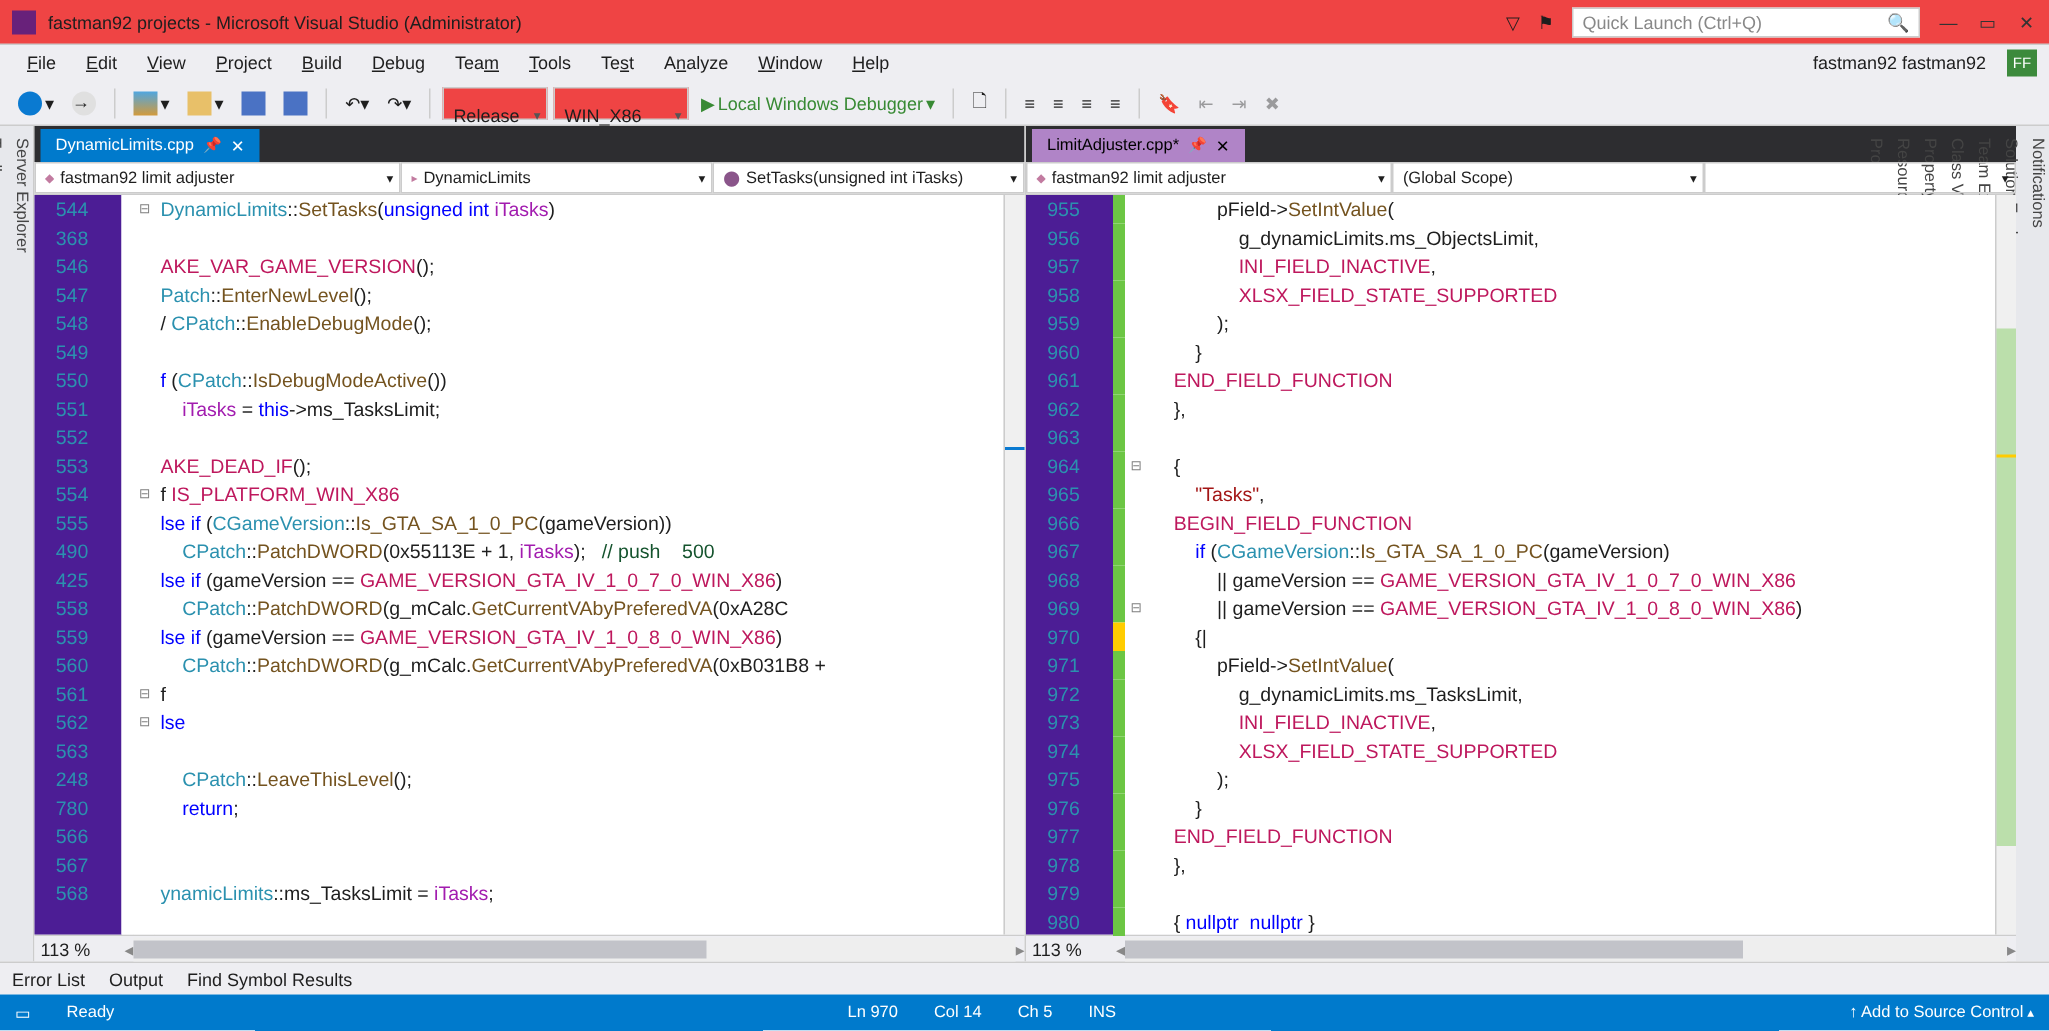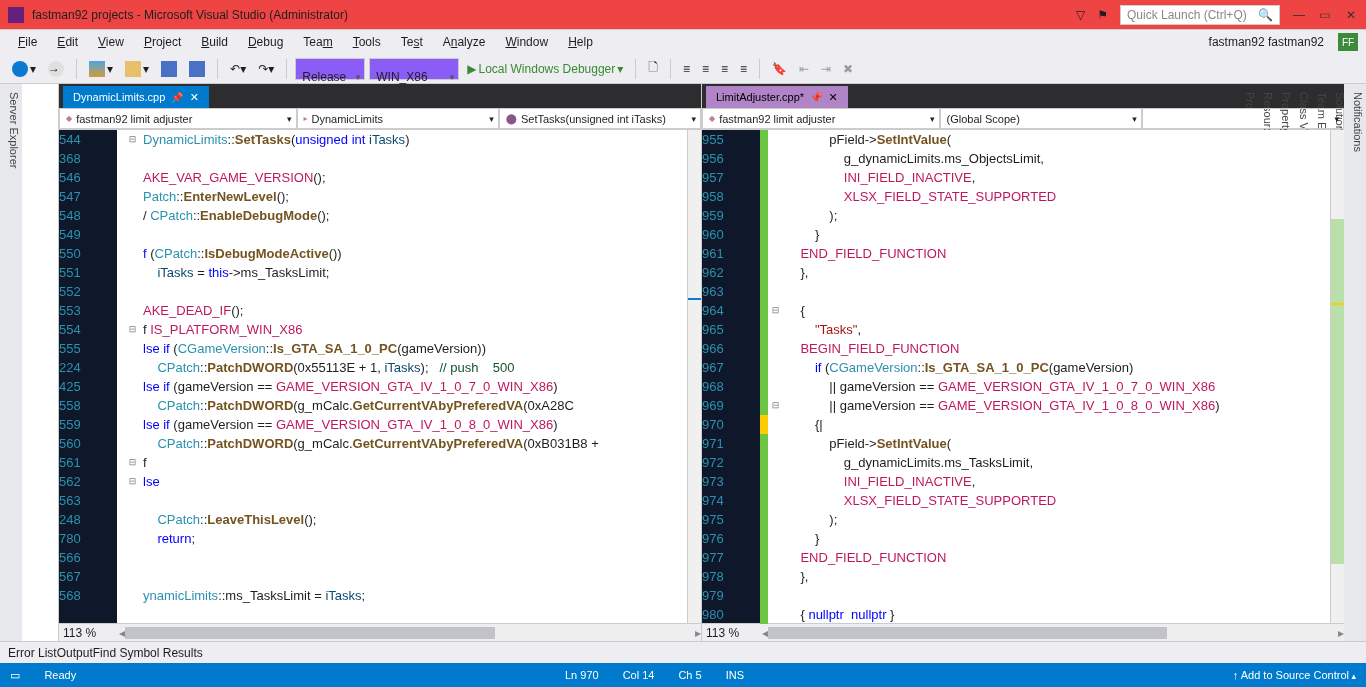--- a/index.html
+++ b/index.html
@@ -3,96 +3,96 @@
 <meta charset="utf-8">
 <style>
 * { margin: 0; padding: 0; box-sizing: border-box; font-family: "Segoe UI", Tahoma, sans-serif; }
 body { background: #fff; width: 1366px; height: 687px; overflow: hidden; font-size: 12px; color: #1e1e1e; display: flex; flex-direction: column; }
 
 
 .titlebar { height: 30px; background: #ef4444; display: flex; align-items: center; padding: 0 8px; border-bottom: 1px solid #ccc; }
 .titlebar .vs-icon { width: 16px; height: 16px; margin-right: 8px; background: #68217a; display: inline-block; }
 .titlebar .title { flex: 1; }
 .titlebar .rightctrls { display: flex; align-items: center; gap: 12px; }
-.titlebar .quicklaunch { width: 160px; height: 20px; border: 1px solid #ccc; background: #fff; padding: 0 6px; display: flex; align-items: center; justify-content: space-between; color: #888; }
+.titlebar .quicklaunch { width: 232px; height: 20px; border: 1px solid #ccc; background: #fff; padding: 0 6px; display: flex; align-items: center; justify-content: space-between; color: #888; }
 .titlebar .winbtn { width: 14px; text-align: center; color: #333; }
 
 
 .menubar { height: 24px; background: #eeeef2; display: flex; align-items: center; padding: 0 8px; }
 .menubar .mitem { padding: 2px 10px; cursor: default; }
 .menubar .mitem span.u { text-decoration: underline; }
 .menubar .spacer { flex: 1; }
 .menubar .userbadge { padding: 2px 8px; }
 .menubar .ff { background: #3c8a3c; color: #fff; width: 20px; height: 18px; display: inline-flex; align-items: center; justify-content: center; font-size: 10px; margin-left: 6px; }
 
 
 .toolbar { height: 30px; background: #eeeef2; display: flex; align-items: center; padding: 0 8px; gap: 4px; border-bottom: 1px solid #ccc; }
 .tbtn { padding: 2px 4px; display: inline-flex; align-items: center; gap: 2px; }
 .tsep { width: 1px; height: 20px; background: #ccc; margin: 0 4px; }
-.tcombo { height: 22px; border: 1px solid #ccc; background: #8b5cf6; padding: 16px 18px 0 6px; display: inline-flex; align-items: center; position: relative; min-width: 60px; }
+.tcombo { height: 22px; border: 1px solid #ccc; background: #ef4444; padding: 16px 18px 0 6px; display: inline-flex; align-items: center; position: relative; min-width: 60px; }
 .tcombo::after { content: "▾"; position: absolute; right: 4px; font-size: 9px; color: #555; }
 .playbtn { color: #388a34; }
 .ticon { width: 16px; height: 16px; display: inline-block; }
 .ic-back { background: #0a7ad1; border-radius: 50%; }
 .ic-nav { background: linear-gradient(#4fa6e0,#d29a3c); }
 .ic-open { background: #e8c069; }
 .ic-save { background: #4a72c4; }
 
 
 .mainarea { display: flex; flex: 1; min-height: 0; }
 .sidecol { width: 22px; background: #e7e8ec; writing-mode: vertical-rl; text-orientation: mixed; display: flex; flex-direction: column; }
 .sidetab { padding: 8px 2px; border-left: 2px solid transparent; font-size: 11px; color: #444; cursor: default; }
-.editors { flex: 1; display: flex; min-width: 0; margin-left: 36px; }
+.editors { flex: 1; display: flex; min-width: 0; }
 .editor { flex: 1; display: flex; flex-direction: column; border-left: 1px solid #ccc; min-width: 0; }
 
 
 .tabrow { height: 24px; background: #2d2d30; display: flex; align-items: flex-end; padding-left: 4px; }
 .tab { height: 22px; padding: 0 10px; display: inline-flex; align-items: center; gap: 6px; font-size: 11px; }
 .tab.active { background: #007acc; color: #fff; }
 .tab.preview { background: #68217a; color: #fff; background: #b084c7; color: #000; }
 .tab .x { font-size: 11px; }
 .tab .pin { font-size: 10px; }
 
 
 .navbar { height: 22px; display: flex; border-bottom: 1px solid #ccc; }
 .navcombo { flex: 1; border: 1px solid #ccc; padding: 0 18px 0 6px; display: flex; align-items: center; position: relative; font-size: 11px; min-width: 0; white-space: nowrap; overflow: hidden; }
 .navcombo::after { content: "▾"; position: absolute; right: 4px; font-size: 9px; }
 .navcombo .bullet { color: #c27ba0; margin-right: 4px; font-size: 8px; }
 .navcombo .func { color: #8a558a; margin-right: 4px; font-size: 10px; }
 
 
 .codewrap { flex: 1; display: flex; min-height: 0; position: relative; }
-.gutter { width: 58px; text-align: left; padding-right: 8px; color: #2b91af; font-family: Consolas, monospace; font-size: 13px; background: #0f172a; flex-shrink: 0; overflow: hidden; }
+.gutter { width: 58px; text-align: center; padding-right: 8px; color: #2b91af; font-family: Consolas, monospace; font-size: 13px; background: #4c1d95; flex-shrink: 0; overflow: hidden; }
 .gutter div { height: 19px; line-height: 19px; }
 .changebar { width: 8px; flex-shrink: 0; background: #fff; }
 .changebar div { height: 19px; }
 .chg-y { background: #ffcc00; }
 .chg-g { background: #6cc644; }
 .fold { width: 14px; flex-shrink: 0; background: #fff; }
 .fold div { height: 19px; line-height: 19px; text-align: center; color: #808080; font-size: 9px; border-left: 1px dotted transparent; }
 .code { flex: 1; font-family: Consolas, monospace; font-size: 13px; background: #fff; white-space: pre; overflow: hidden; min-width: 0; }
 .code .ln { height: 19px; line-height: 19px; padding-left: 4px; }
 .c-type { color: #2b91af; }
-.c-func { color: #74531f; font-weight: bold; }
+.c-func { color: #74531f; }
 .c-kw { color: #0000ff; }
 .c-str { color: #a31515; }
 .c-macro { color: #be185d; }
-.c-param { color: #0c4a6e; }
+.c-param { color: #a21caf; }
 .c-comment { color: #14532d; }
 .scrollmap { width: 14px; background: #f0f0f0; border-left: 1px solid #ccc; position: relative; flex-shrink: 0; }
 .sm-mark { position: absolute; left: 0; right: 0; height: 2px; }
 
 
 .bottombar { height: 18px; display: flex; align-items: center; background: #eeeef2; border-top: 1px solid #ccc; }
 .zoom { width: 60px; padding: 0 4px; }
 .hscroll { flex: 1; height: 16px; background: #eee; position: relative; }
 .hscroll .thumb { position: absolute; top: 2px; height: 12px; background: #c2c3c9; }
 
 
-.panelsrow { height: 22px; background: #eeeef2; display: flex; align-items: center; padding: 0 8px; border-top: 1px solid #ccc; }
+.panelsrow { height: 22px; background: #eeeef2; display: flex; align-items: center; padding: 0 8px; gap: 16px; border-top: 1px solid #ccc; }
 
 
 .statusbar { height: 24px; background: #007acc; color: #fff; display: flex; align-items: center; padding: 0 10px; gap: 24px; font-size: 11px; }
 .statusbar .sb-spacer { flex: 1; }
 .statusbar .sb-add::after { content: " ▴"; font-size: 9px; }
 </style>
 </head>
 <body>
 
 <div class="titlebar">
@@ -201,21 +201,21 @@
             <div>546</div>
             <div>547</div>
             <div>548</div>
             <div>549</div>
             <div>550</div>
             <div>551</div>
             <div>552</div>
             <div>553</div>
             <div>554</div>
             <div>555</div>
-            <div>224</div>
+            <div>490</div>
             <div>425</div>
             <div>558</div>
             <div>559</div>
             <div>560</div>
             <div>561</div>
             <div>562</div>
             <div>563</div>
             <div>248</div>
             <div>780</div>
             <div>566</div>

